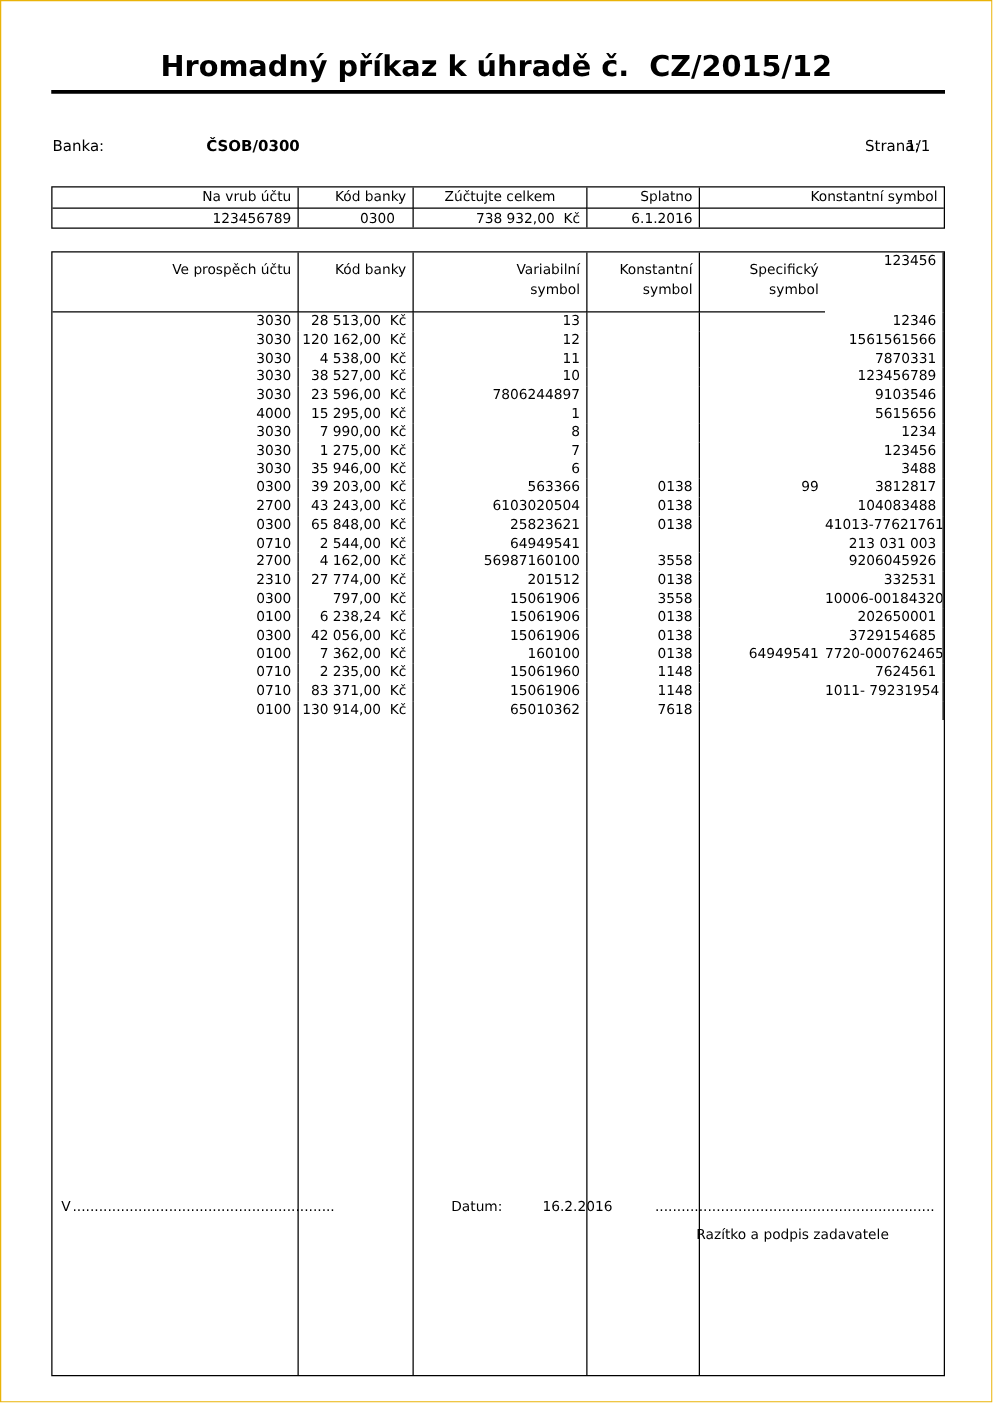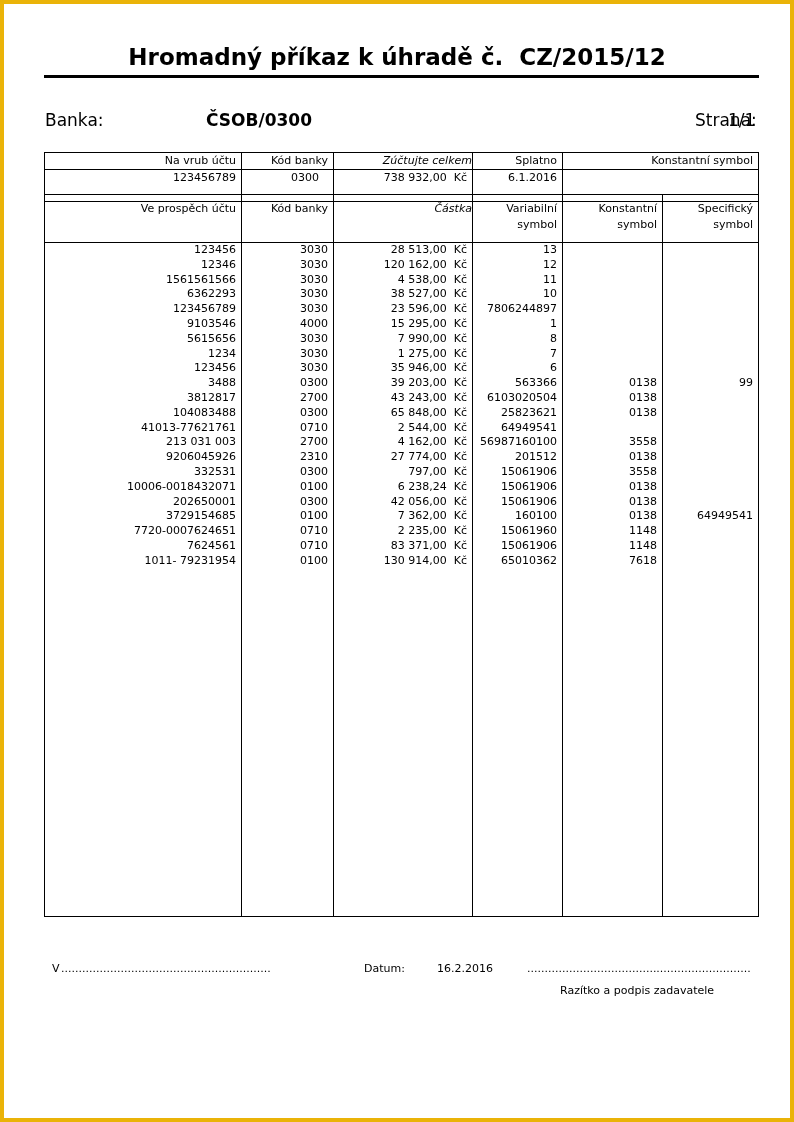--- a/index.html
+++ b/index.html
@@ -1,48 +1,48 @@
 <!DOCTYPE html>
 <html><head>
 <meta charset="utf-8">
 <style>
   * { margin:0; padding:0; box-sizing:border-box; }
   html,body { background:#fff; }
   body { font-family:"DejaVu Sans","Liberation Sans",sans-serif; color:#000; }
   .page{
     position:relative; width:794px; height:1122px;
-    background:#fff; border:4px solid #eab308; overflow:hidden;
+    background:#fff; border:1px solid #eab308; overflow:hidden;
   }
   .abs{ position:absolute; }
   .doc-title{
     left:0; right:0; top:40px; text-align:center;
     font-size:23px; font-weight:bold; white-space:pre; letter-spacing:0;
   }
   .title-rule{ left:40px; top:71px; width:715px; height:3px; background:#000; }
-  .small{ font-size:17px; line-height:14px; }
-  .bold{ font-weight:bold;margin-left:38px; }
+  .small{ font-size:12px; line-height:14px; }
+  .bold{ font-weight:bold; }
 
   
   .t1{
-    left:40px; top:148px; width:715px; height:50px;
+    left:40px; top:148px; width:715px; height:34px;
     display:grid;
     grid-template-columns:197px 92px 139px 90px 1fr;
     grid-template-rows:17px 1fr;
     border:1px solid #000;
     font-size:11px;
   }
   .t1 .cell{ line-height:16px; white-space:pre; overflow:hidden; }
   .t1 .hdr{ border-bottom:1px solid #000; }
   .vline{ border-right:1px solid #000; }
   .ar{ text-align:right; padding-right:5px; }
-  .ac{ text-align:right;font-style:italic; }
+  .ac{ text-align:center; }
 
   
   .t2{
-    left:40px; top:190px; width:715px; height:723px;
+    left:40px; top:200px; width:715px; height:900px;
     display:grid;
     grid-template-columns:197px 92px 139px 90px 100px 1fr;
     grid-template-rows:48px repeat(22,14.8px) minmax(0,1fr);
     border:1px solid #000;
     font-size:11px;
   }
   .t2 .hcell{
     border-bottom:1px solid #000;
     padding-top:6px; line-height:16px;
     white-space:pre-line; overflow:hidden;
@@ -79,21 +79,20 @@
     <div class="cell vline ar">123456789</div>
     <div class="cell vline ar" style="padding-right:14px;">0300</div>
     <div class="cell vline ar">738 932,00  Kč</div>
     <div class="cell vline ar">6.1.2016</div>
     <div class="cell ar"></div>
   </div>
 
   <div class="abs t2">
     <div class="hcell vline ar">Ve prospěch účtu</div>
     <div class="hcell vline ar">Kód banky</div>
-    <div class="hcell vline ac">Částka</div>
     <div class="hcell vline ar">Variabilní
 symbol</div>
     <div class="hcell vline ar">Konstantní
 symbol</div>
     <div class="hcell ar">Specifický
 symbol</div>
 
     <div class="rows-host">
   <div class="row">
     <div class="dcell vline ar">123456</div>
@@ -116,21 +115,21 @@
   <div class="row">
     <div class="dcell vline ar">1561561566</div>
     <div class="dcell vline ar">3030</div>
     <div class="dcell vline ar">4 538,00  Kč</div>
     <div class="dcell vline ar">11</div>
     <div class="dcell vline ar"></div>
     <div class="dcell ar"></div>
   </div>
 
   <div class="row">
-    <div class="dcell vline ar">6362293</div>
+    <div class="dcell vline ar">7870331</div>
     <div class="dcell vline ar">3030</div>
     <div class="dcell vline ar">38 527,00  Kč</div>
     <div class="dcell vline ar">10</div>
     <div class="dcell vline ar"></div>
     <div class="dcell ar"></div>
   </div>
 
   <div class="row">
     <div class="dcell vline ar">123456789</div>
     <div class="dcell vline ar">3030</div>

